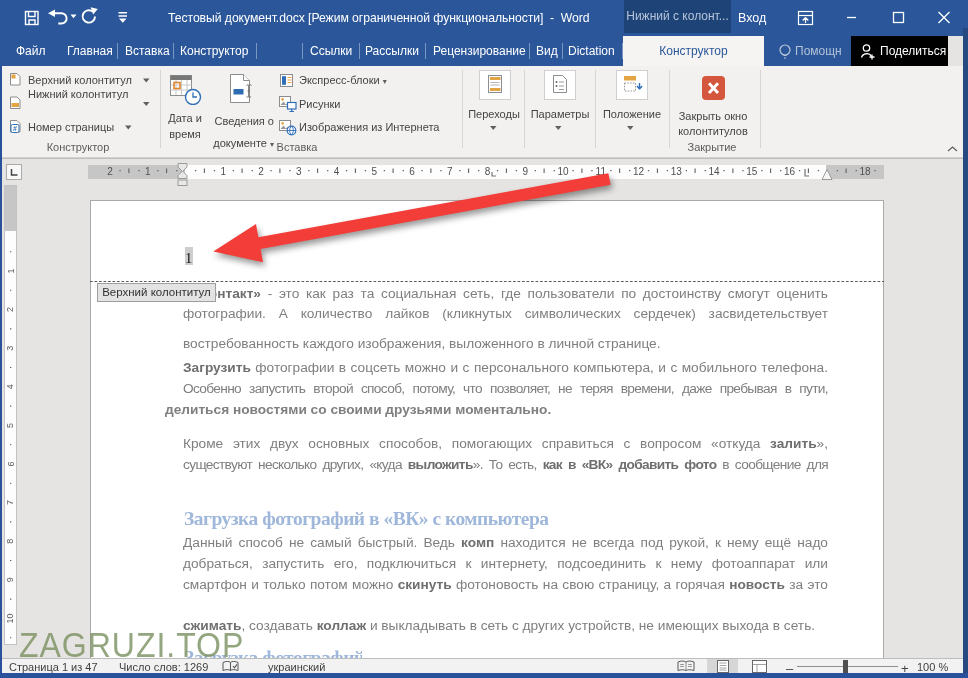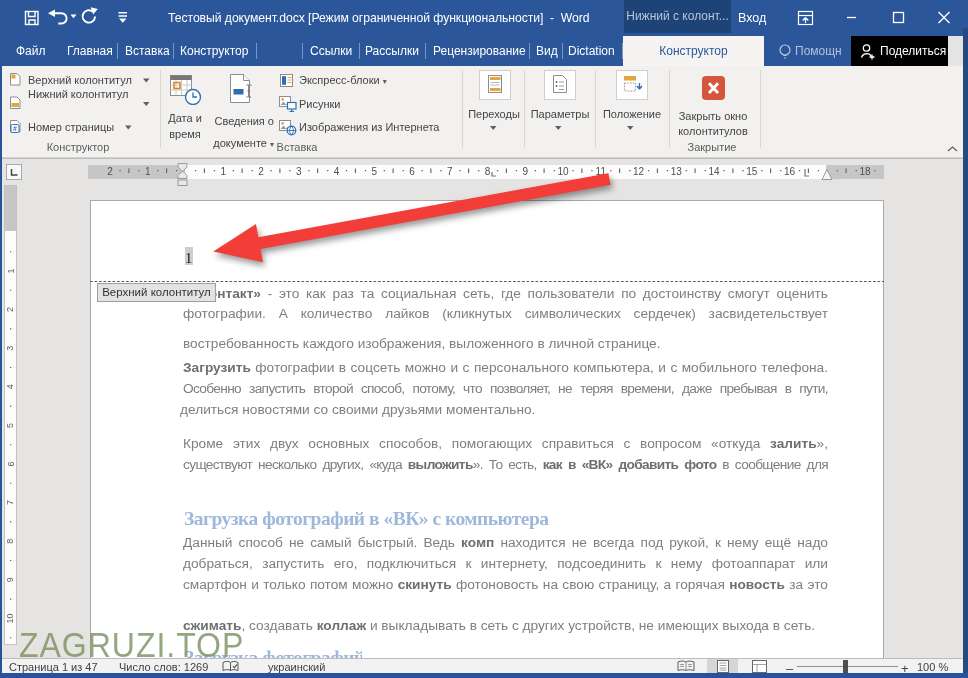--- a/index.html
+++ b/index.html
@@ -235,21 +235,21 @@
 
   <div class="abs" style="left:184.5px;top:62px;width:8px;height:18px;background:#cecece;"></div>
   <div class="abs" style="left:183px;top:64.5px;width:11px;font-family:'Liberation Serif',serif;font-size:14.5px;color:#111;text-align:center;">1</div>
 
   <div class="docline just" style="left:183px;top:98.65px;width:645px;"><b>«ВКонтакт»</b> - это как раз та социальная сеть, где пользователи по достоинству смогут оценить</div>
   <div class="docline just" style="left:183px;top:119.25px;width:645px;">фотографии. А количество лайков (кликнутых символических сердечек) засвидетельствует</div>
   <div class="docline" style="left:183px;top:149px;">востребованность каждого изображения, выложенного в личной странице.</div>
 
   <div class="docline just" style="left:183px;top:173.45px;width:645px;"><b>Загрузить</b> фотографии в соцсеть можно и с персонального компьютера, и с мобильного телефона.</div>
   <div class="docline just tight" style="left:183px;top:194.05px;width:645px;">Особенно запустить второй способ, потому, что позволяет, не теряя времени, даже пребывая в пути,</div>
-  <div class="docline" style="left:180px;top:214.65px;">делиться новостями со своими друзьями моментально.</div>
+  <div class="docline" style="left:165px;top:214.65px;font-weight:bold;">делиться новостями со своими друзьями моментально.</div>
 
   <div class="docline just" style="left:183px;top:249.25px;width:645px;">Кроме этих двух основных способов, помогающих справиться с вопросом «откуда <b>залить</b>»,</div>
   <div class="docline just tight" style="left:183px;top:269.85px;width:645px;">существуют несколько других, «куда <b>выложить</b>». То есть, <b>как в «ВК» добавить фото</b> в сообщение для</div>
 
   <div class="docline" style="left:184px;top:324.4px;font-family:'Liberation Serif',serif;font-weight:bold;font-size:19.5px;letter-spacing:-0.5px;color:#9fb7da;">Загрузка фотографий в «ВК» с компьютера</div>
 
   <div class="docline just" style="left:183px;top:348.45px;width:645px;">Данный способ не самый быстрый. Ведь <b>комп</b> находится не всегда под рукой, к нему ещё надо</div>
   <div class="docline just" style="left:183px;top:369.05px;width:645px;">добраться, запустить его, подключиться к интернету, подсоединить к нему фотоаппарат или</div>
   <div class="docline just" style="left:183px;top:389.65px;width:645px;">смартфон и только потом можно <b>скинуть</b> фотоновость на свою страницу, а горячая <b>новость</b> за это</div>
   <div class="docline" style="left:183px;top:430.85px;"><b>сжимать</b>, создавать <b>коллаж</b> и выкладывать в сеть с других устройств, не имеющих выхода в сеть.</div>

